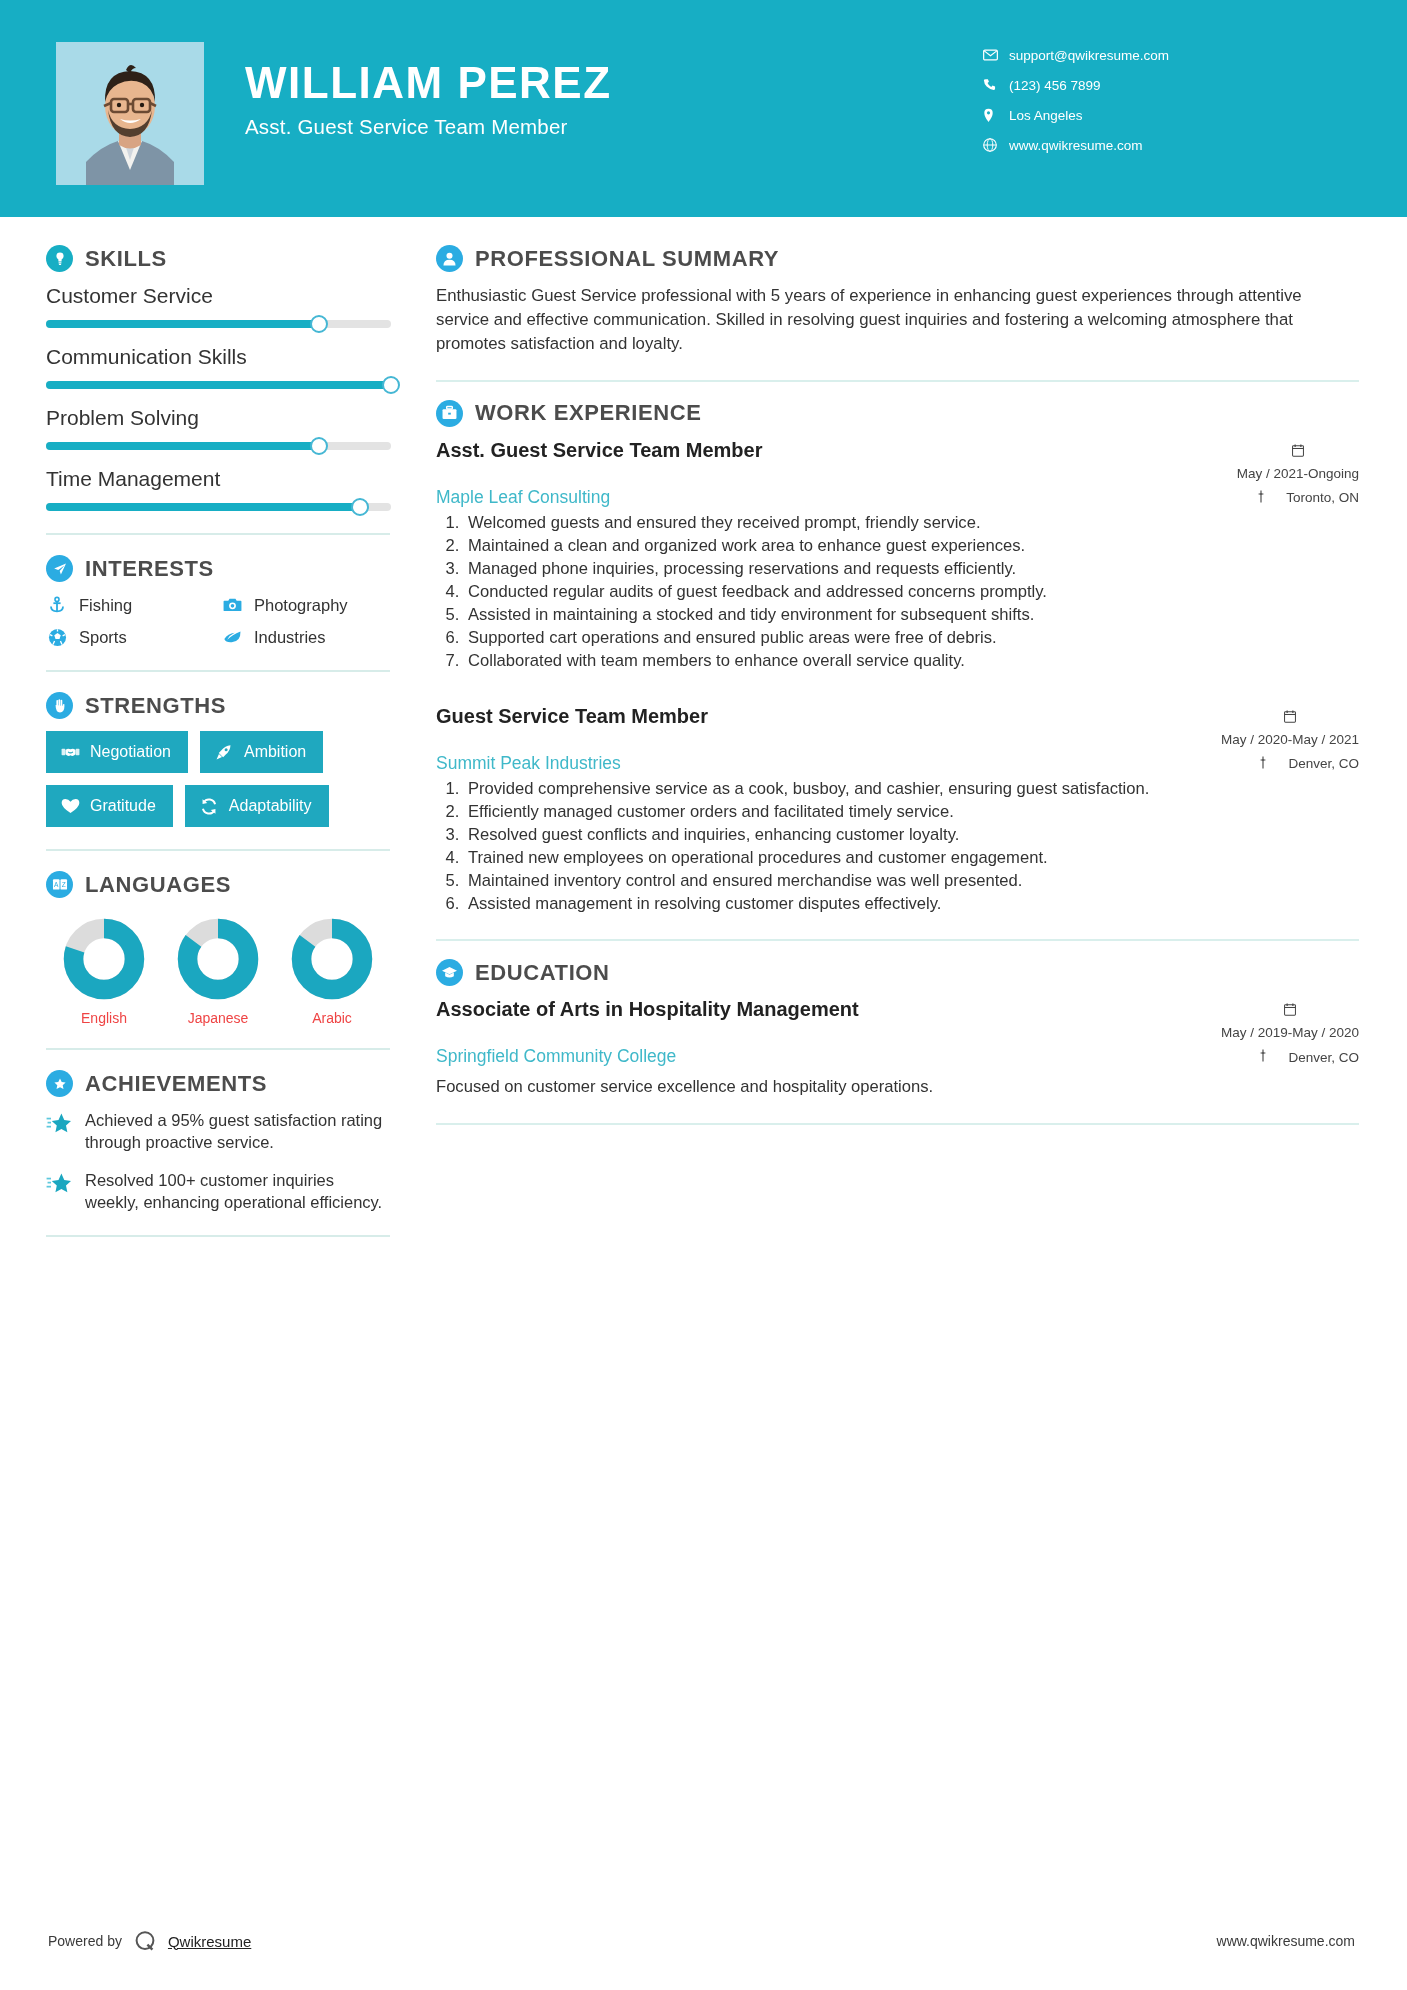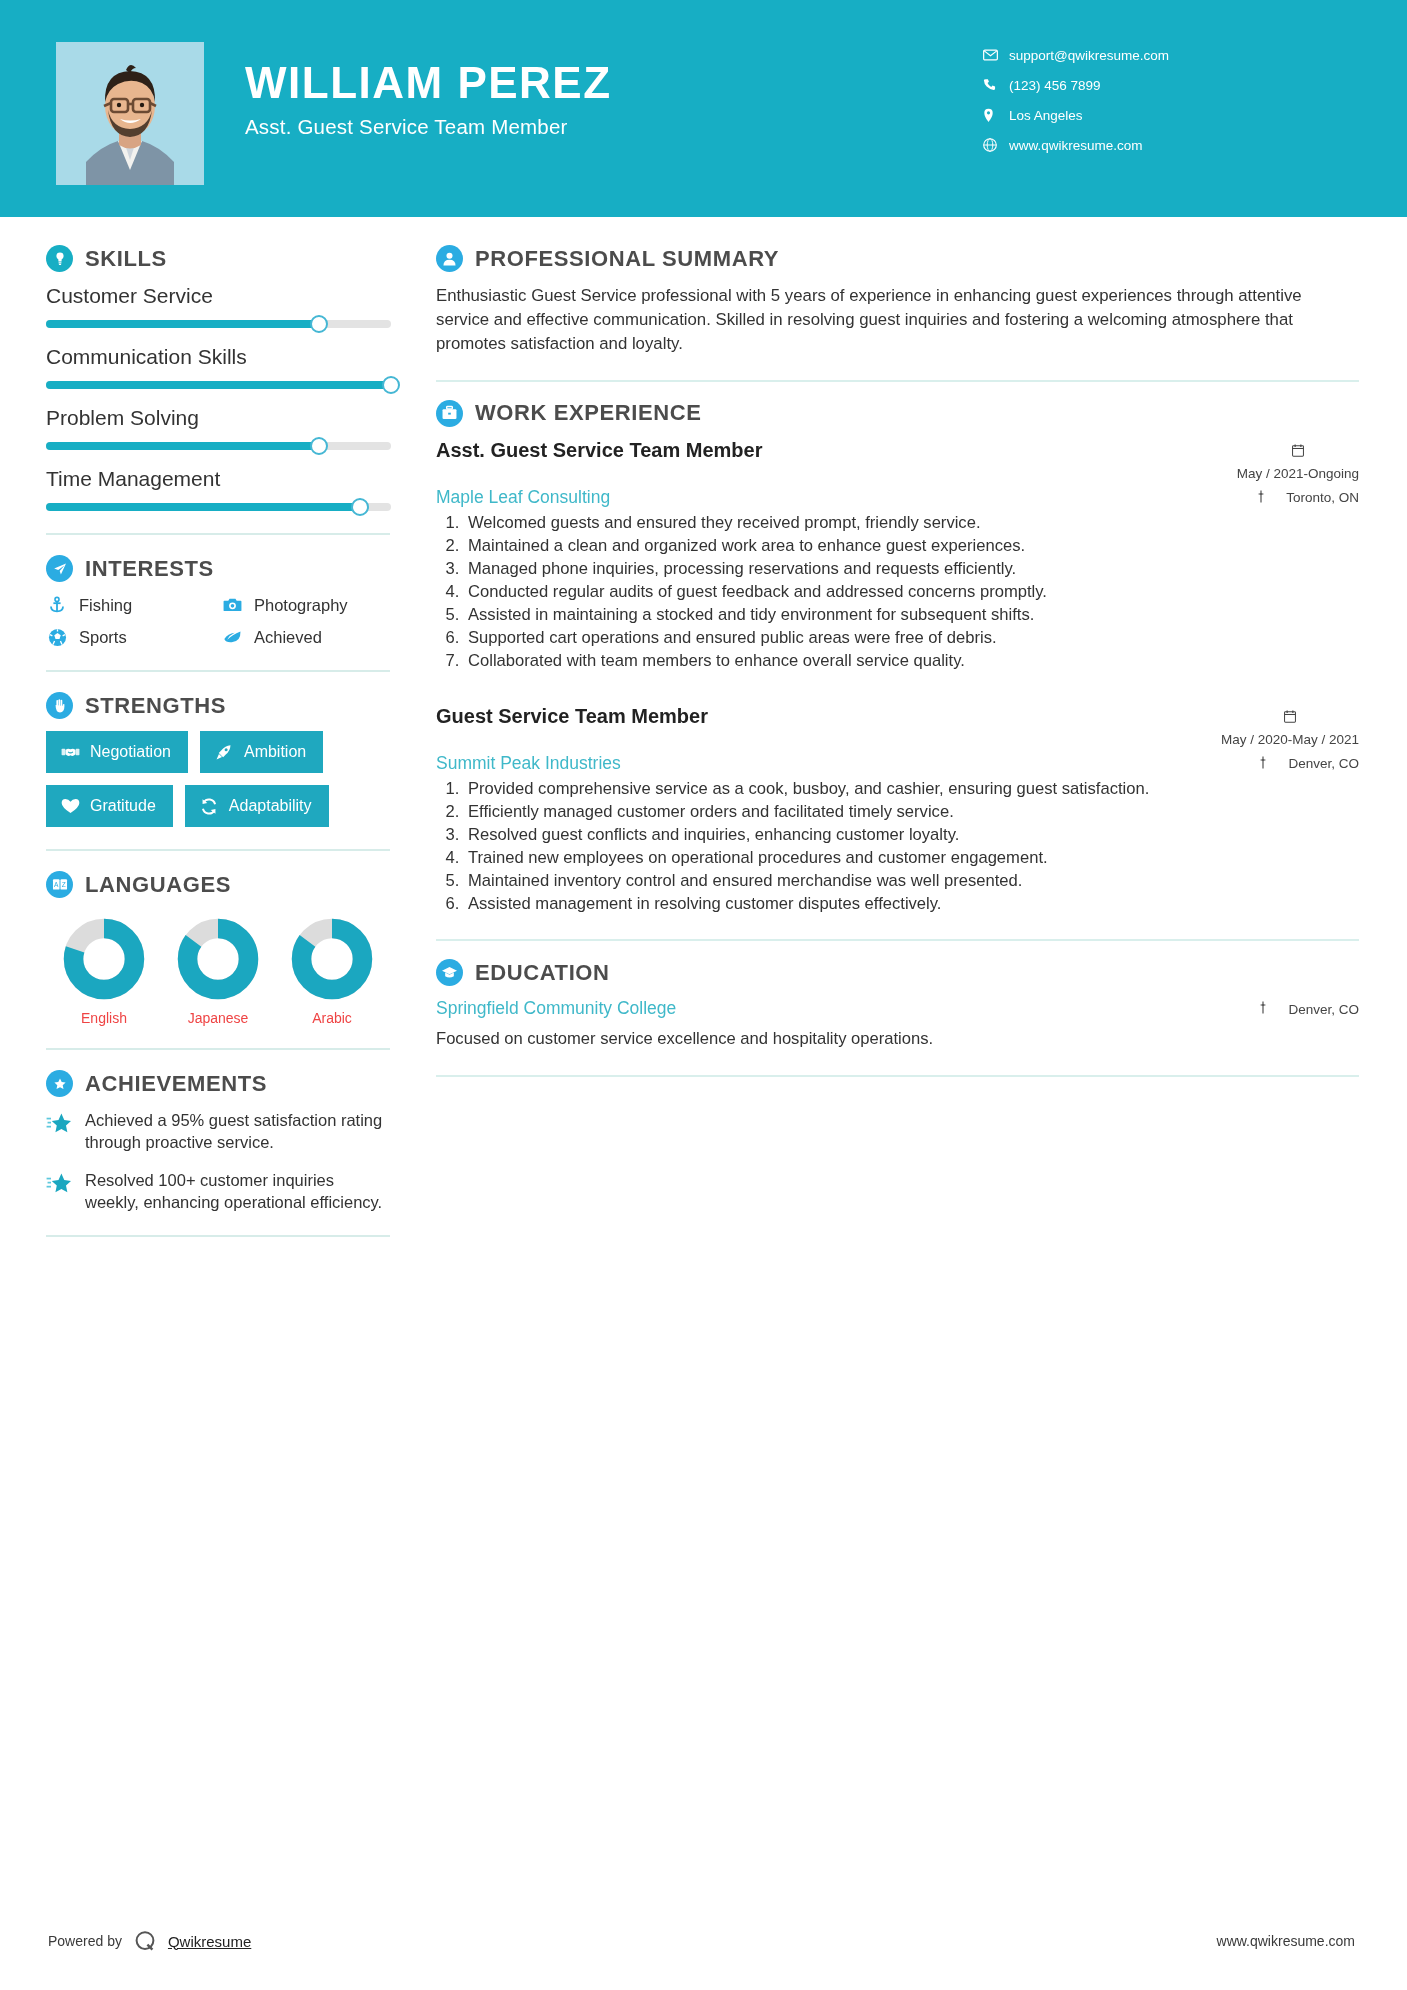--- a/index.html
+++ b/index.html
@@ -466,21 +466,21 @@
                 </svg>
             </span>
             <span>Sports</span>
           </div>
           <div class="interest-item">
             <span class="ii">
               <svg width="19" height="16" viewBox="0 0 20 16">
                   <path d="M18.4 2.2 Q18.8 12.6 9.2 13.6 Q3 14.1 1.4 10.2 Q5.2 4.4 12.2 3.6 Q7 6 4.4 10.8 Q9.6 6 18.4 2.2 Z" fill="#2bace2"></path>
                 </svg>
             </span>
-            <span>Achieved</span>
+            <span>Industries</span>
           </div>
         </div>
       </div>
 
       <div class="divider"></div>
 
       <div>
         <div class="sec-head">
           <span class="sec-ico">
             <svg width="16" height="16" viewBox="0 0 16 16">
@@ -732,20 +732,34 @@
         <div class="sec-head">
           <span class="sec-ico">
             <svg width="17" height="16" viewBox="0 0 18 17">
                 <path d="M9 2.2 L17 6 L9 9.8 L1 6 Z" fill="#ffffff"></path>
                 <path d="M4.4 8 L4.4 12 Q9 14.6 13.6 12 L13.6 8 L9 10.4 Z" fill="#ffffff"></path>
               </svg>
           </span>
           <span class="sec-title">EDUCATION</span>
         </div>
         <div>
+          <div class="job-head">
+            <span class="job-title">Associate of Arts in Hospitality Management</span>
+            <span class="job-meta">
+              <span>
+                <svg width="12" height="13" viewBox="0 0 13 14">
+                    <rect x="0.6" y="1.8" width="11.8" height="11.4" rx="1" fill="none" stroke="#444" stroke-width="1.1"></rect>
+                    <line x1="0.6" y1="4.8" x2="12.4" y2="4.8" stroke="#444" stroke-width="1.1"></line>
+                    <line x1="3.4" y1="0.5" x2="3.4" y2="3.2" stroke="#444" stroke-width="1.3"></line>
+                    <line x1="9.6" y1="0.5" x2="9.6" y2="3.2" stroke="#444" stroke-width="1.3"></line>
+                  </svg>
+              </span>
+              <span>May / 2019-May / 2020</span>
+            </span>
+          </div>
           <div class="job-sub">
             <span class="job-company">Springfield Community College</span>
             <span class="job-loc">
               <span>
                 <svg width="10" height="13" viewBox="0 0 10 14">
                     <line x1="5" y1="0.6" x2="5" y2="13.4" stroke="#444" stroke-width="1.2"></line>
                     <path d="M1.6 4.4 Q5 2.8 8.4 4.4 Q5 6 1.6 4.4 Z" fill="#444"></path>
                   </svg>
               </span>
               <span>Denver, CO</span>

